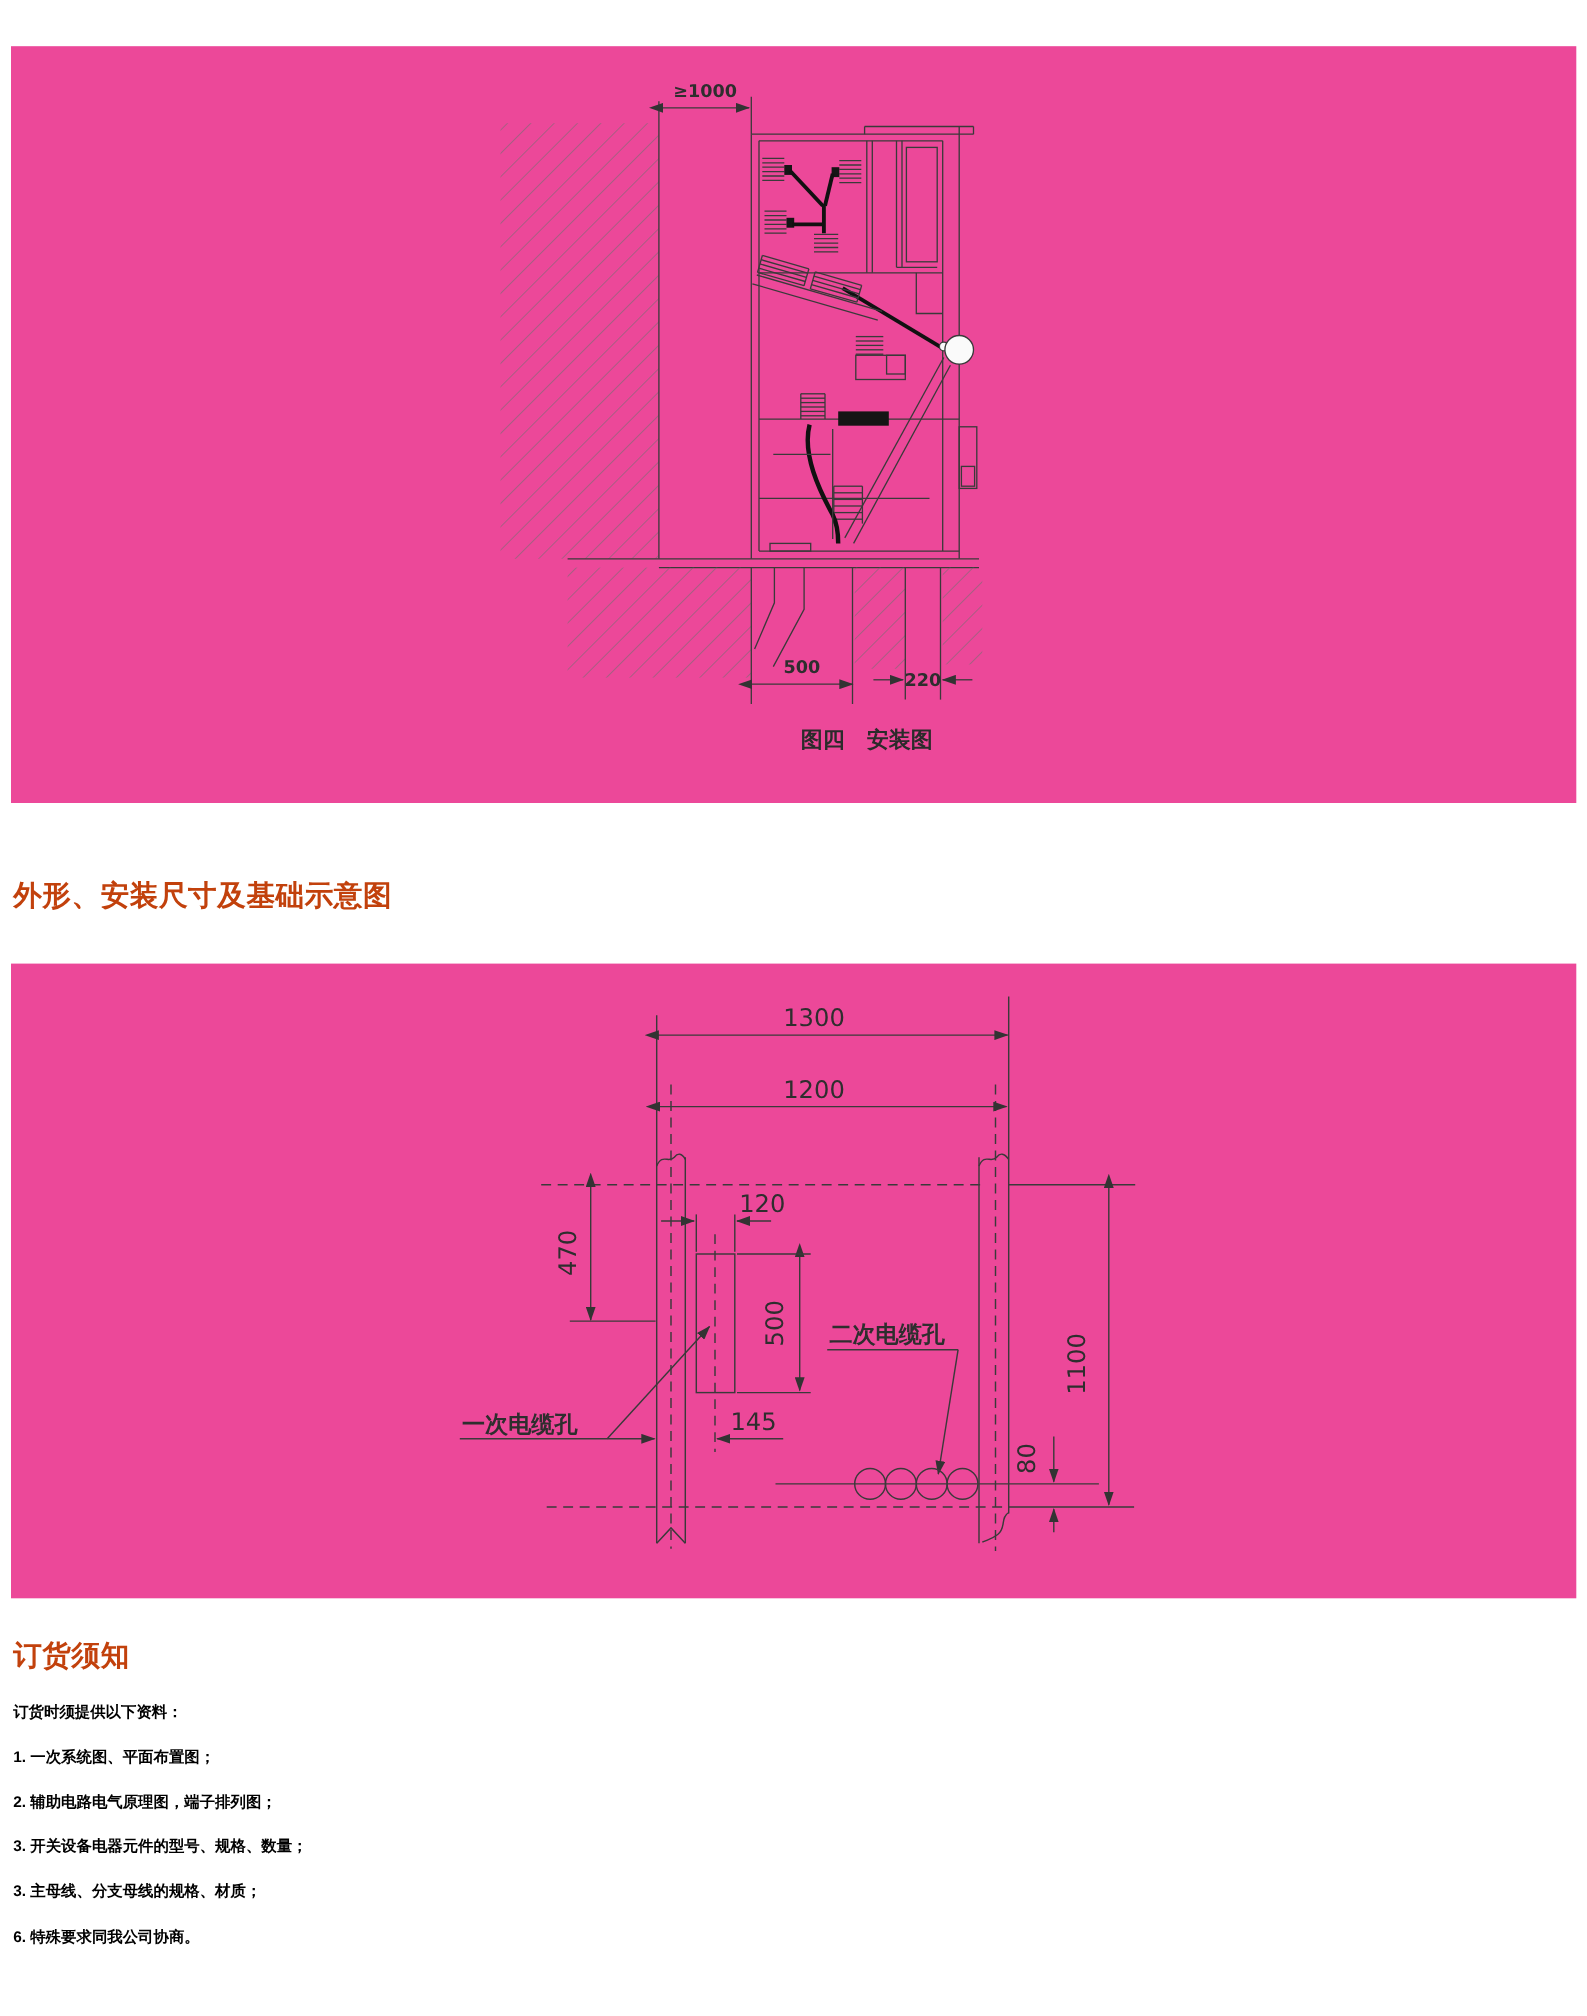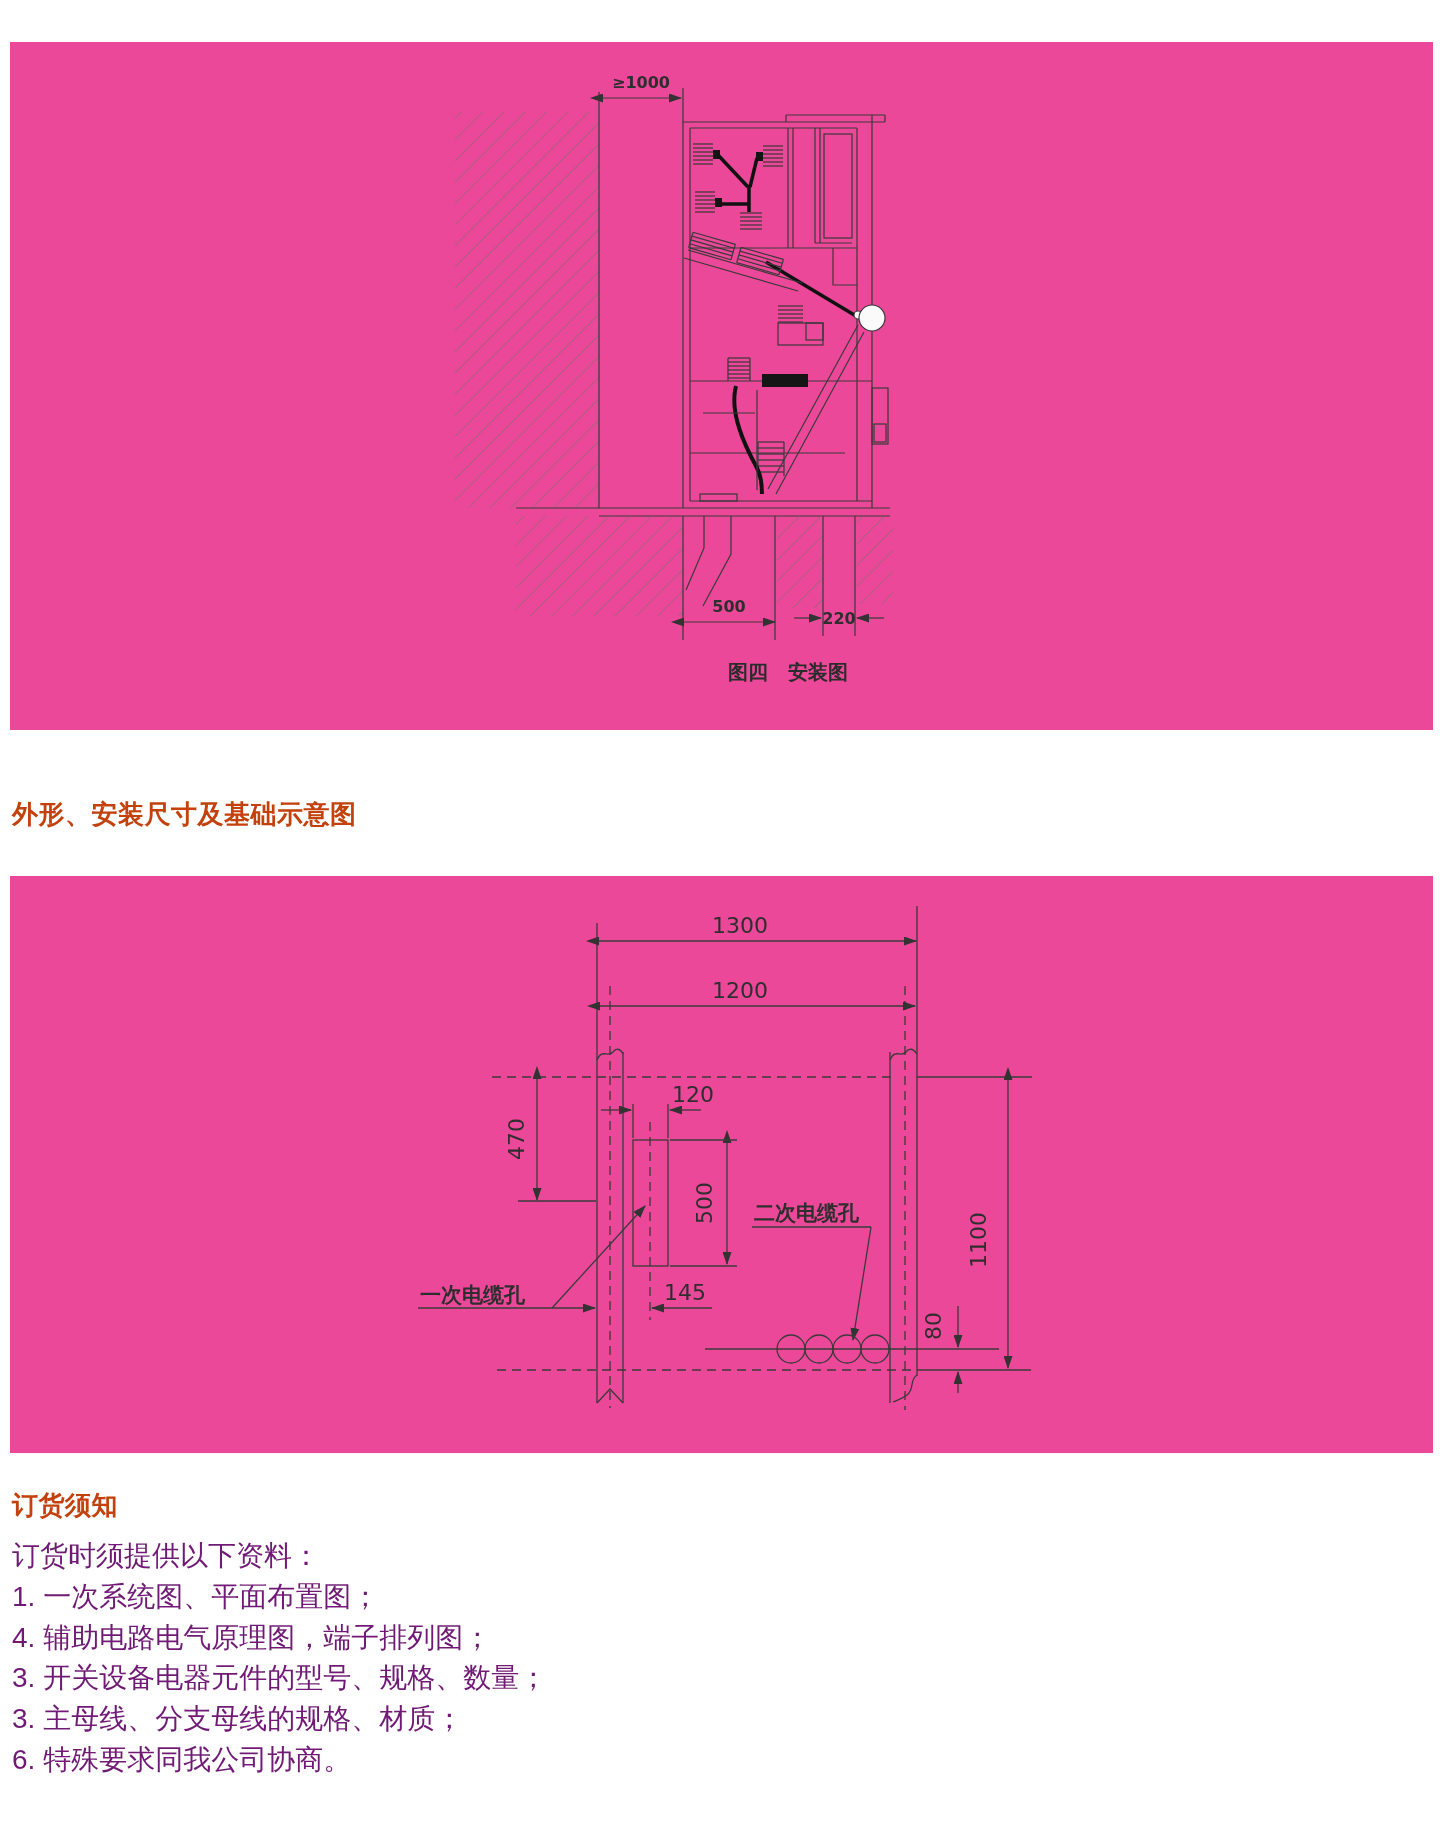--- a/index.html
+++ b/index.html
@@ -13,21 +13,21 @@
   #panel2{top:876px;height:577px;}
   .panel svg{position:absolute;left:0;top:0;}
   .red-heading{
     position:absolute;left:12px;color:#c2410c;font-size:26px;font-weight:700;
     letter-spacing:0.5px;white-space:nowrap;
   }
   #heading-outline{top:797px;}
   #heading-ordering{top:1488px;}
   #ordering-text{
     position:absolute;left:12px;top:1536px;width:1100px;
-    color:#701a75;font-size:28px;line-height:40.8px;white-space:nowrap;
+    color:#000000;font-size:14px;line-height:40.8px;white-space:nowrap;font-weight:bold;
   }
   svg text{font-family:"DejaVu Sans","Liberation Sans",sans-serif;fill:#2e2e2e;}
   .dim1{font-size:16px;font-weight:600;}
   .dim2{font-size:22px;}
   .cnlabel{font-size:21px;font-weight:700;}
   .cap{font-size:20px;font-weight:700;fill:#2b2b2b;}
 </style>
 </head>
 <body>
 
@@ -278,17 +278,17 @@
   <text class="cnlabel" x="420" y="1284">一次电缆孔</text>
   <text class="cnlabel" x="754" y="1202">二次电缆孔</text>
 </svg>
 </div>
 
 <div class="red-heading" id="heading-ordering">订货须知</div>
 
 <div id="ordering-text">
   <div>订货时须提供以下资料：</div>
   <div>1. 一次系统图、平面布置图；</div>
-  <div>4. 辅助电路电气原理图，端子排列图；</div>
+  <div>2. 辅助电路电气原理图，端子排列图；</div>
   <div>3. 开关设备电器元件的型号、规格、数量；</div>
   <div>3. 主母线、分支母线的规格、材质；</div>
   <div>6. 特殊要求同我公司协商。</div>
 </div>
 
 </body></html>

